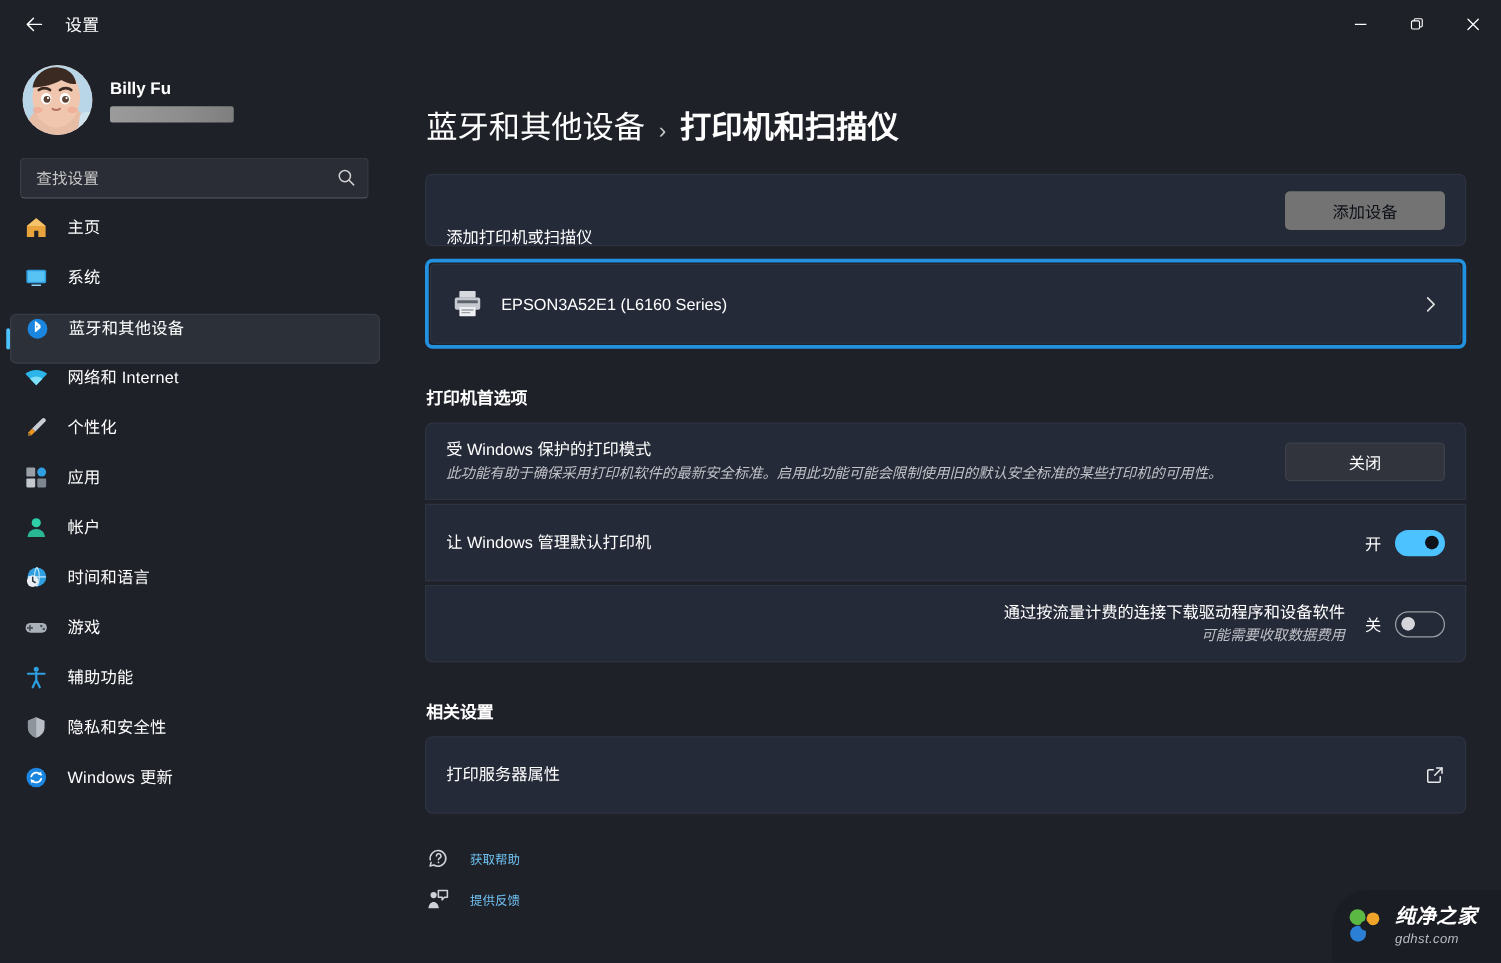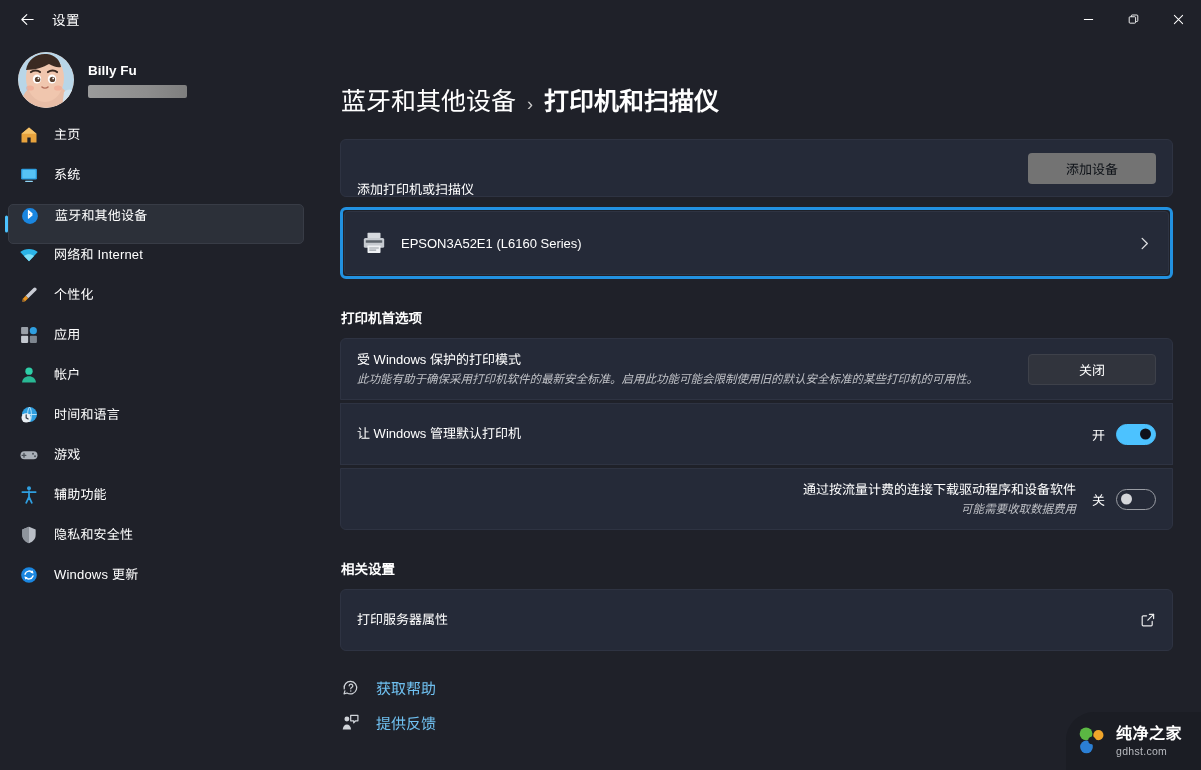--- a/index.html
+++ b/index.html
@@ -394,37 +394,38 @@
     width: fit-content;
   }
   .flink-icon {
     width: 19px;
     height: 19px;
     display: flex;
     align-items: center;
     justify-content: center;
   }
   .flink-label {
-    font-size: 15px;
+    font-size: 10px;
     color: #6fc0f0;
   }
 
   
   .watermark {
     position: absolute;
     right: 0;
     bottom: 0;
     width: 135px;
     height: 58px;
     background: #1b1d24;
     border-top-left-radius: 28px;
     display: flex;
     align-items: center;
     padding-left: 9px;
     gap: 7px;
+    font-style: italic;
   }
   .wm-logo { width: 34px; height: 34px; flex: 0 0 34px; }
   .wm-texts { display: flex; flex-direction: column; line-height: 1; }
   .wm-title {
     font-size: 16px;
     font-weight: bold;
     color: #ffffff;
     letter-spacing: .5px;
   }
   .wm-sub {
@@ -498,20 +499,27 @@
               <path d="M46 40c4-4 9-3 10 1v15H44z" fill="#cfe3ef"></path>
             </g>
           </svg>
         </div>
         <div class="account-info">
           <div class="account-name">Billy Fu</div>
           <div class="account-mail-redacted"></div>
         </div>
       </div>
 
+      <div class="searchwrap">
+        <input class="searchbox" type="text" placeholder="查找设置" style="">
+        <svg class="search-icon" viewBox="0 0 20 20" fill="none" stroke="#d0d0d0" stroke-width="1.5">
+          <circle cx="8.6" cy="8.6" r="5.6"></circle>
+          <path d="M12.8 12.8L17.4 17.4" stroke-linecap="round"></path>
+        </svg>
+      </div>
 
       <div class="nav">
 
         <div class="nav-item">
           <span class="nav-icon">
             <svg viewBox="0 0 24 24">
                 <path d="M12 3L3 10.5V21h7v-6h4v6h7V10.5z" fill="#e8a33d"></path>
                 <path d="M12 3L3 10.5h18z" fill="#f5c36b"></path>
               </svg>
           </span>

